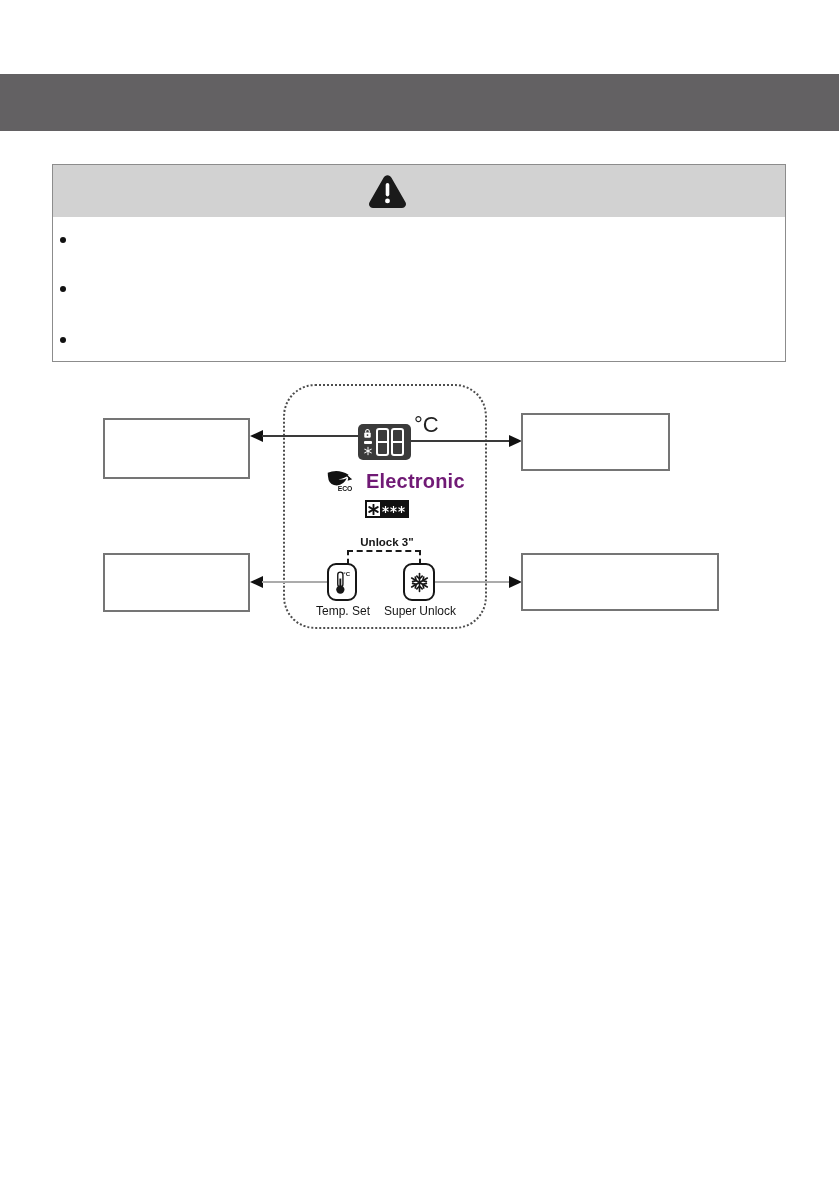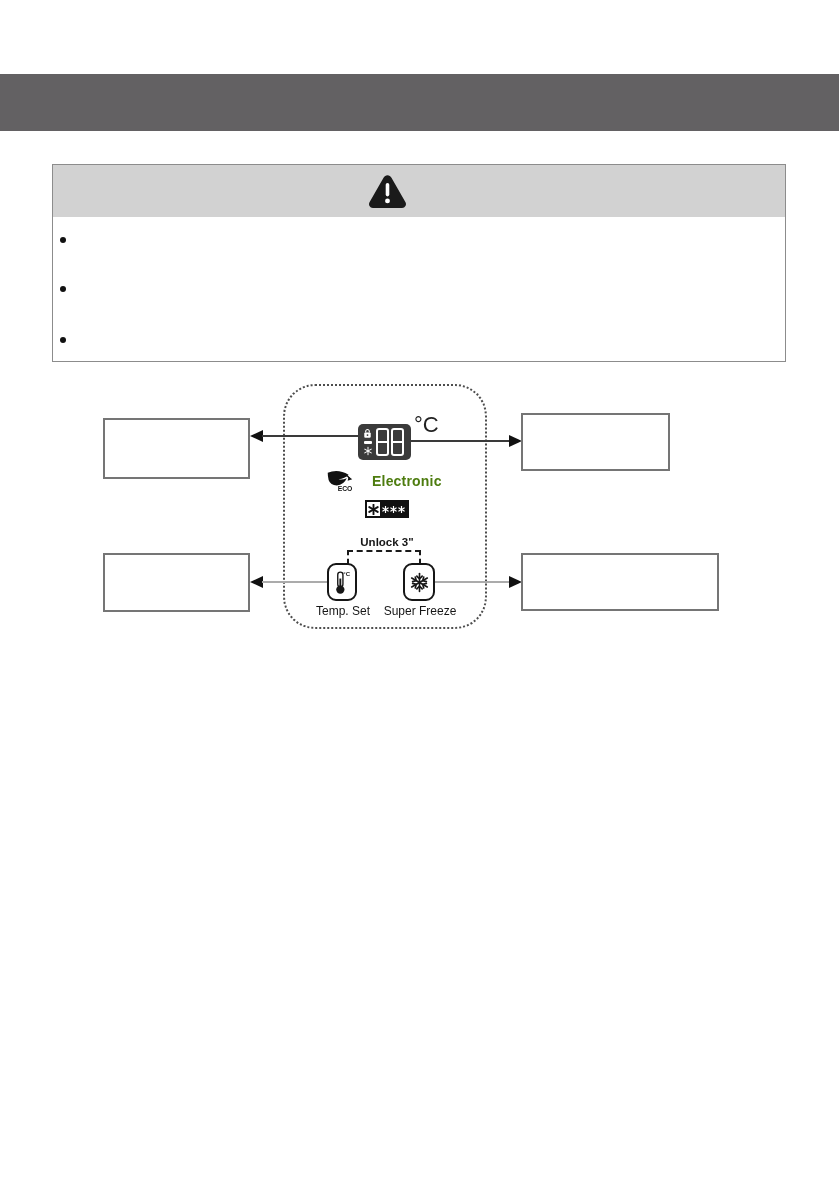--- a/index.html
+++ b/index.html
@@ -36,21 +36,21 @@
 
   
   .callout{border:2px solid #757575;background:#fff;box-sizing:border-box;font-size:12px;color:#222;}
   .co-tl{left:103px;top:418px;width:147px;height:61px;}
   .co-tr{left:521px;top:413px;width:149px;height:58px;}
   .co-bl{left:103px;top:553px;width:147px;height:59px;}
   .co-br{left:521px;top:553px;width:198px;height:58px;}
 
   
   .brand{left:325px;top:469px;height:24px;display:flex;align-items:center;}
-  .brand-name{font-size:14px;font-weight:bold;color:#4d7c0f;letter-spacing:0.2px;margin-left:18px;}
+  .brand-name{font-size:20px;font-weight:bold;color:#701a75;letter-spacing:0.2px;margin-left:12px;}
 
   
   .star-box{left:365px;top:500px;height:14px;border:2px solid #111;display:flex;background:#fff;}
   .star-cell-left{width:13px;display:flex;align-items:center;justify-content:center;background:#fff;color:#111;}
   .star-cell-right{width:27px;display:flex;align-items:center;justify-content:center;gap:1px;background:#111;color:#fff;}
   .star-cell-left svg{width:11px;height:11px;}
   .star-cell-right svg{width:7px;height:7px;}
 
   
   .unlock-label{left:352px;top:536px;width:70px;text-align:center;font-size:11.5px;font-weight:bold;color:#161616;}
@@ -210,15 +210,15 @@
           </g>
         <g transform="rotate(120 12 12)">
             <line x1="12" y1="2.6" x2="12" y2="21.4"></line>
             <path d="M9.2 5.3 12 8.1 14.8 5.3"></path>
             <path d="M9.2 18.7 12 15.9 14.8 18.7"></path>
           </g>
       </g>
     </svg>
   </div>
   <div class="abs btn-label lbl-temp">Temp. Set</div>
-  <div class="abs btn-label lbl-freeze">Super Freeze</div>
+  <div class="abs btn-label lbl-freeze">Super Unlock</div>
 
 </div>
 
 </body></html>

